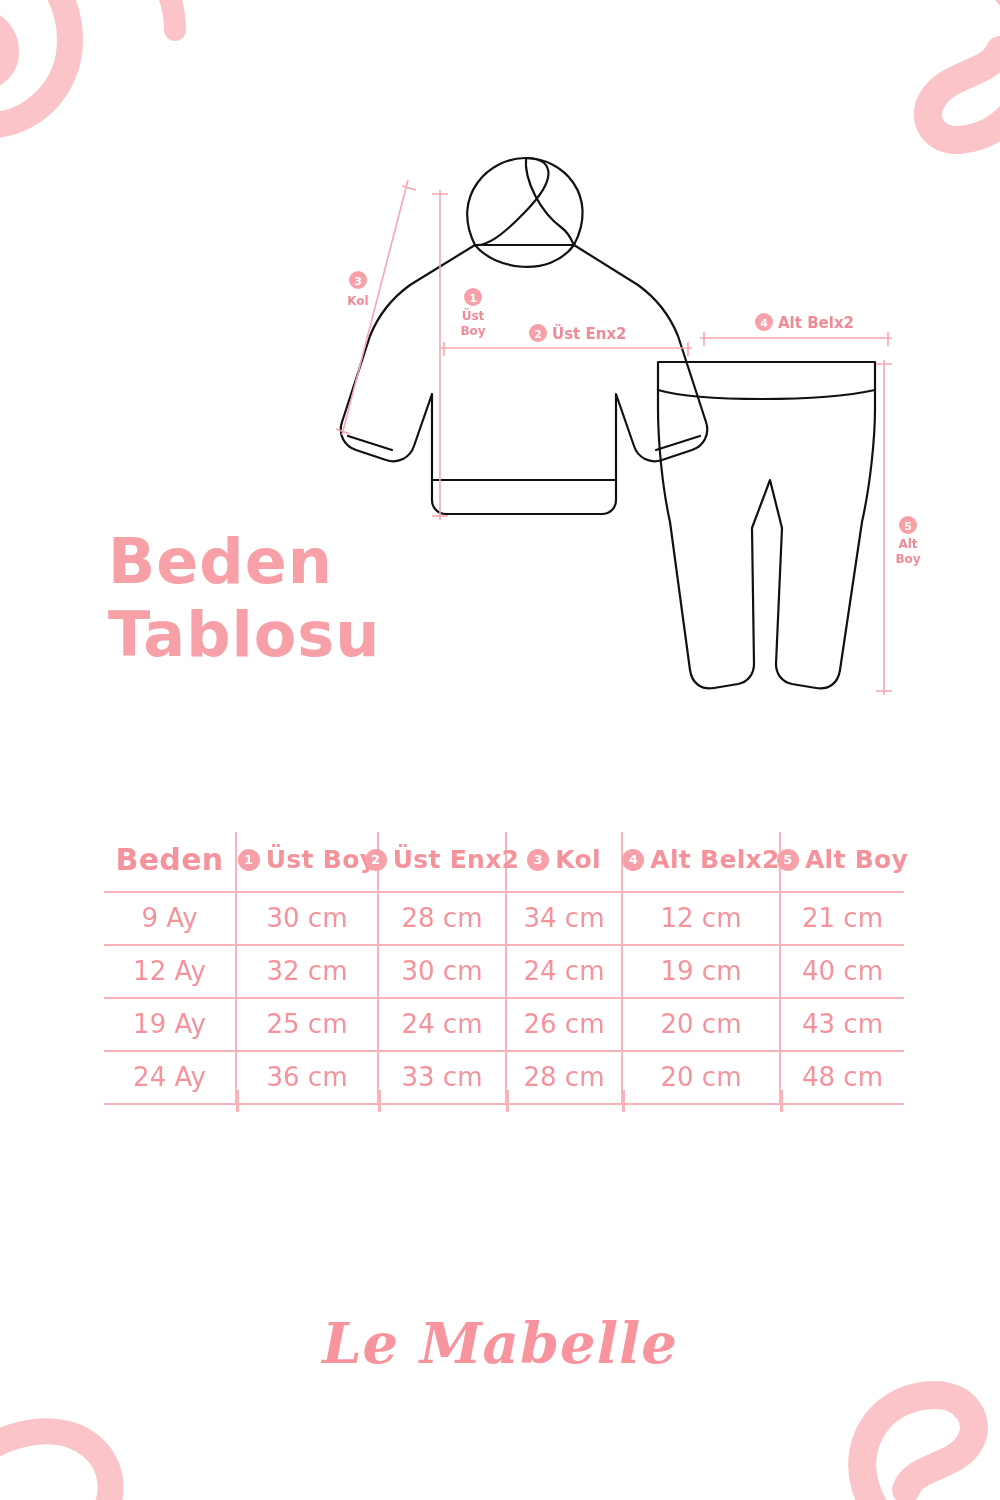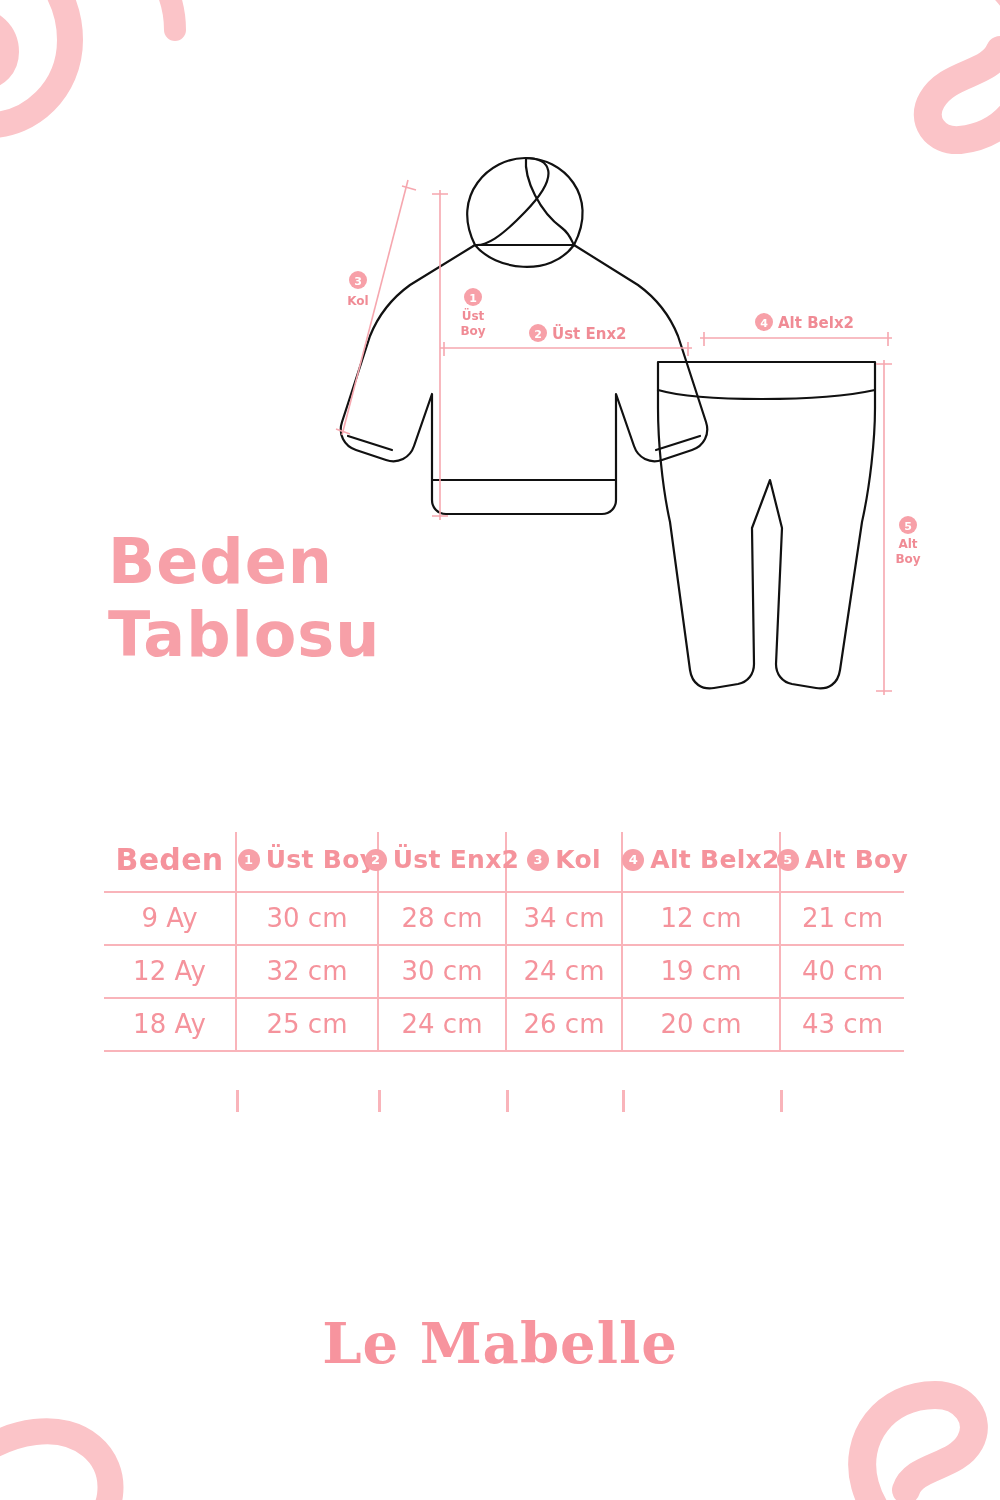--- a/index.html
+++ b/index.html
@@ -136,20 +136,21 @@
 
   
   .brand {
     position: absolute;
     left: 0;
     right: 0;
     top: 1310px;
     text-align: center;
     color: #f7949e;
     font-size: 56px;
+    font-style: italic;
     font-weight: bold;
     font-family: "DejaVu Serif", serif;
     letter-spacing: 1px;
   }
 
   
   .lbl {
     fill: #f08b95;
     font-family: "DejaVu Sans", sans-serif;
     font-size: 15px;
@@ -309,26 +310,34 @@
         </tr>
         <tr>
           <td>12 Ay</td>
           <td>32 cm</td>
           <td>30 cm</td>
           <td>24 cm</td>
           <td>19 cm</td>
           <td>40 cm</td>
         </tr>
         <tr>
-          <td>18 Ay</td>
+          <td>19 Ay</td>
           <td>25 cm</td>
           <td>24 cm</td>
           <td>26 cm</td>
           <td>20 cm</td>
           <td>43 cm</td>
+        </tr>
+        <tr>
+          <td>24 Ay</td>
+          <td>36 cm</td>
+          <td>33 cm</td>
+          <td>28 cm</td>
+          <td>20 cm</td>
+          <td>48 cm</td>
         </tr>
       </tbody>
     </table>
   </div>
 
   <div class="ticks">
     <div class="tick" style="left:132px"></div>
     <div class="tick" style="left:274px"></div>
     <div class="tick" style="left:402px"></div>
     <div class="tick" style="left:518px"></div>

